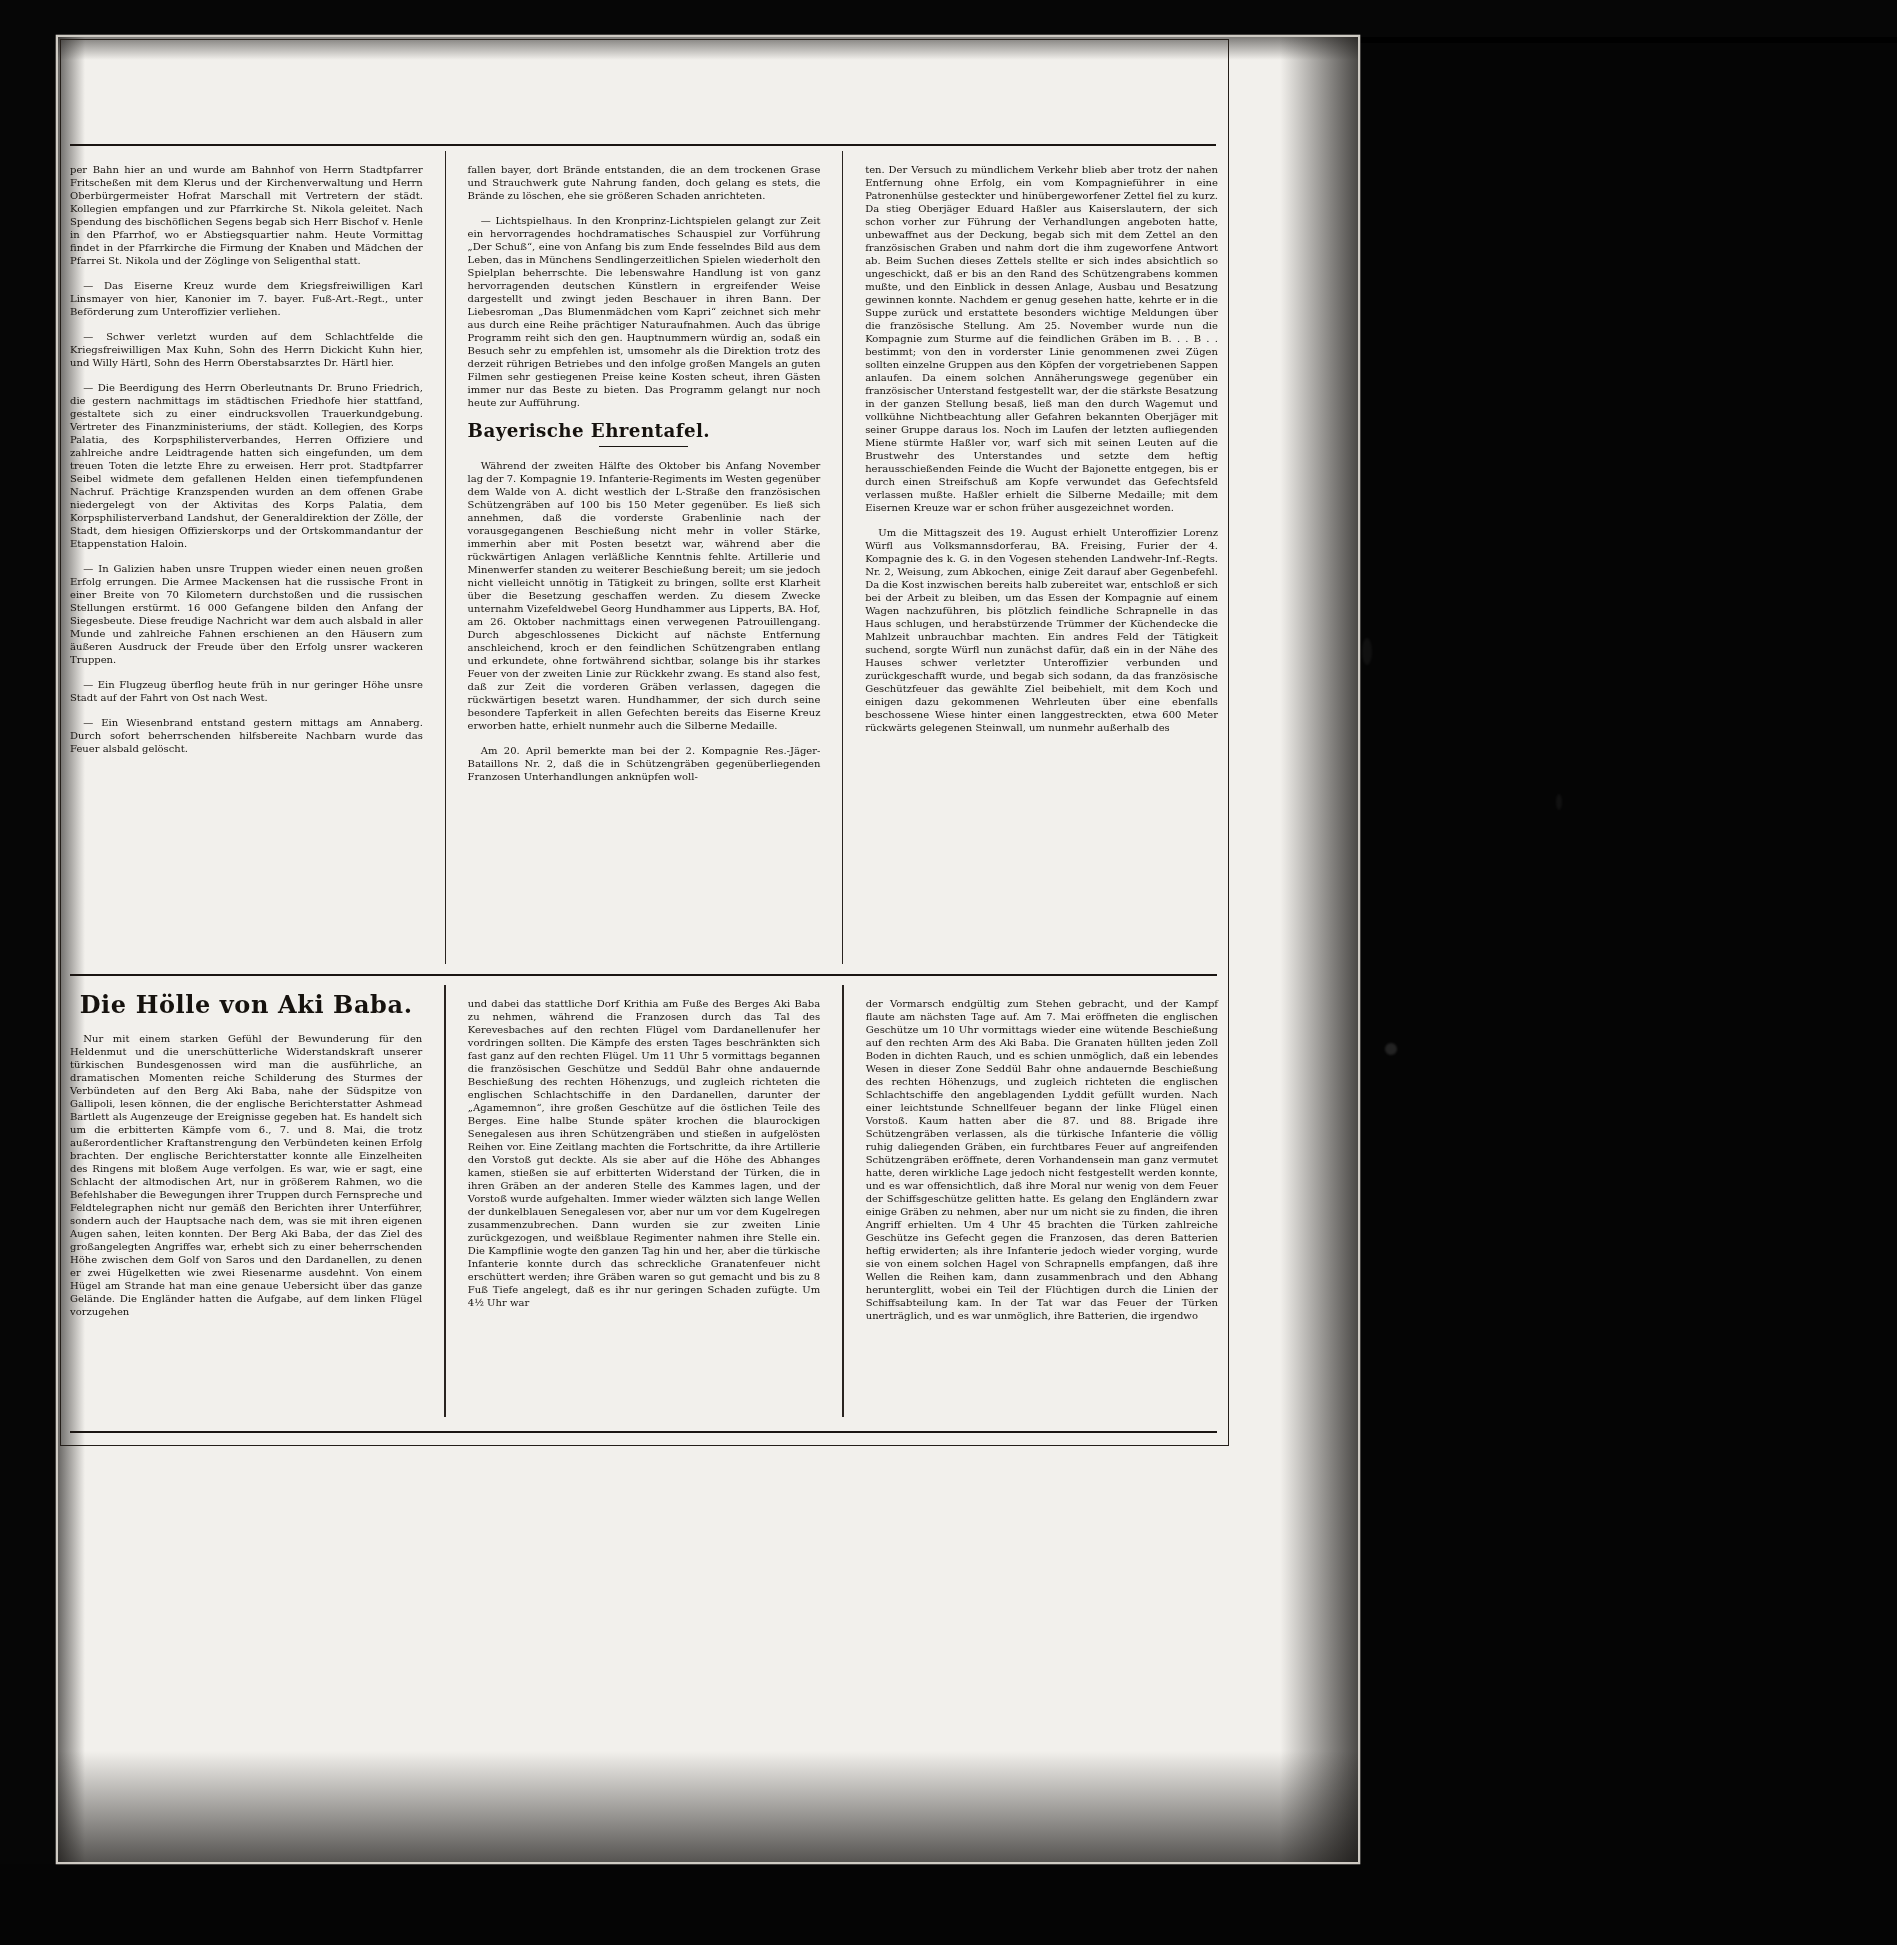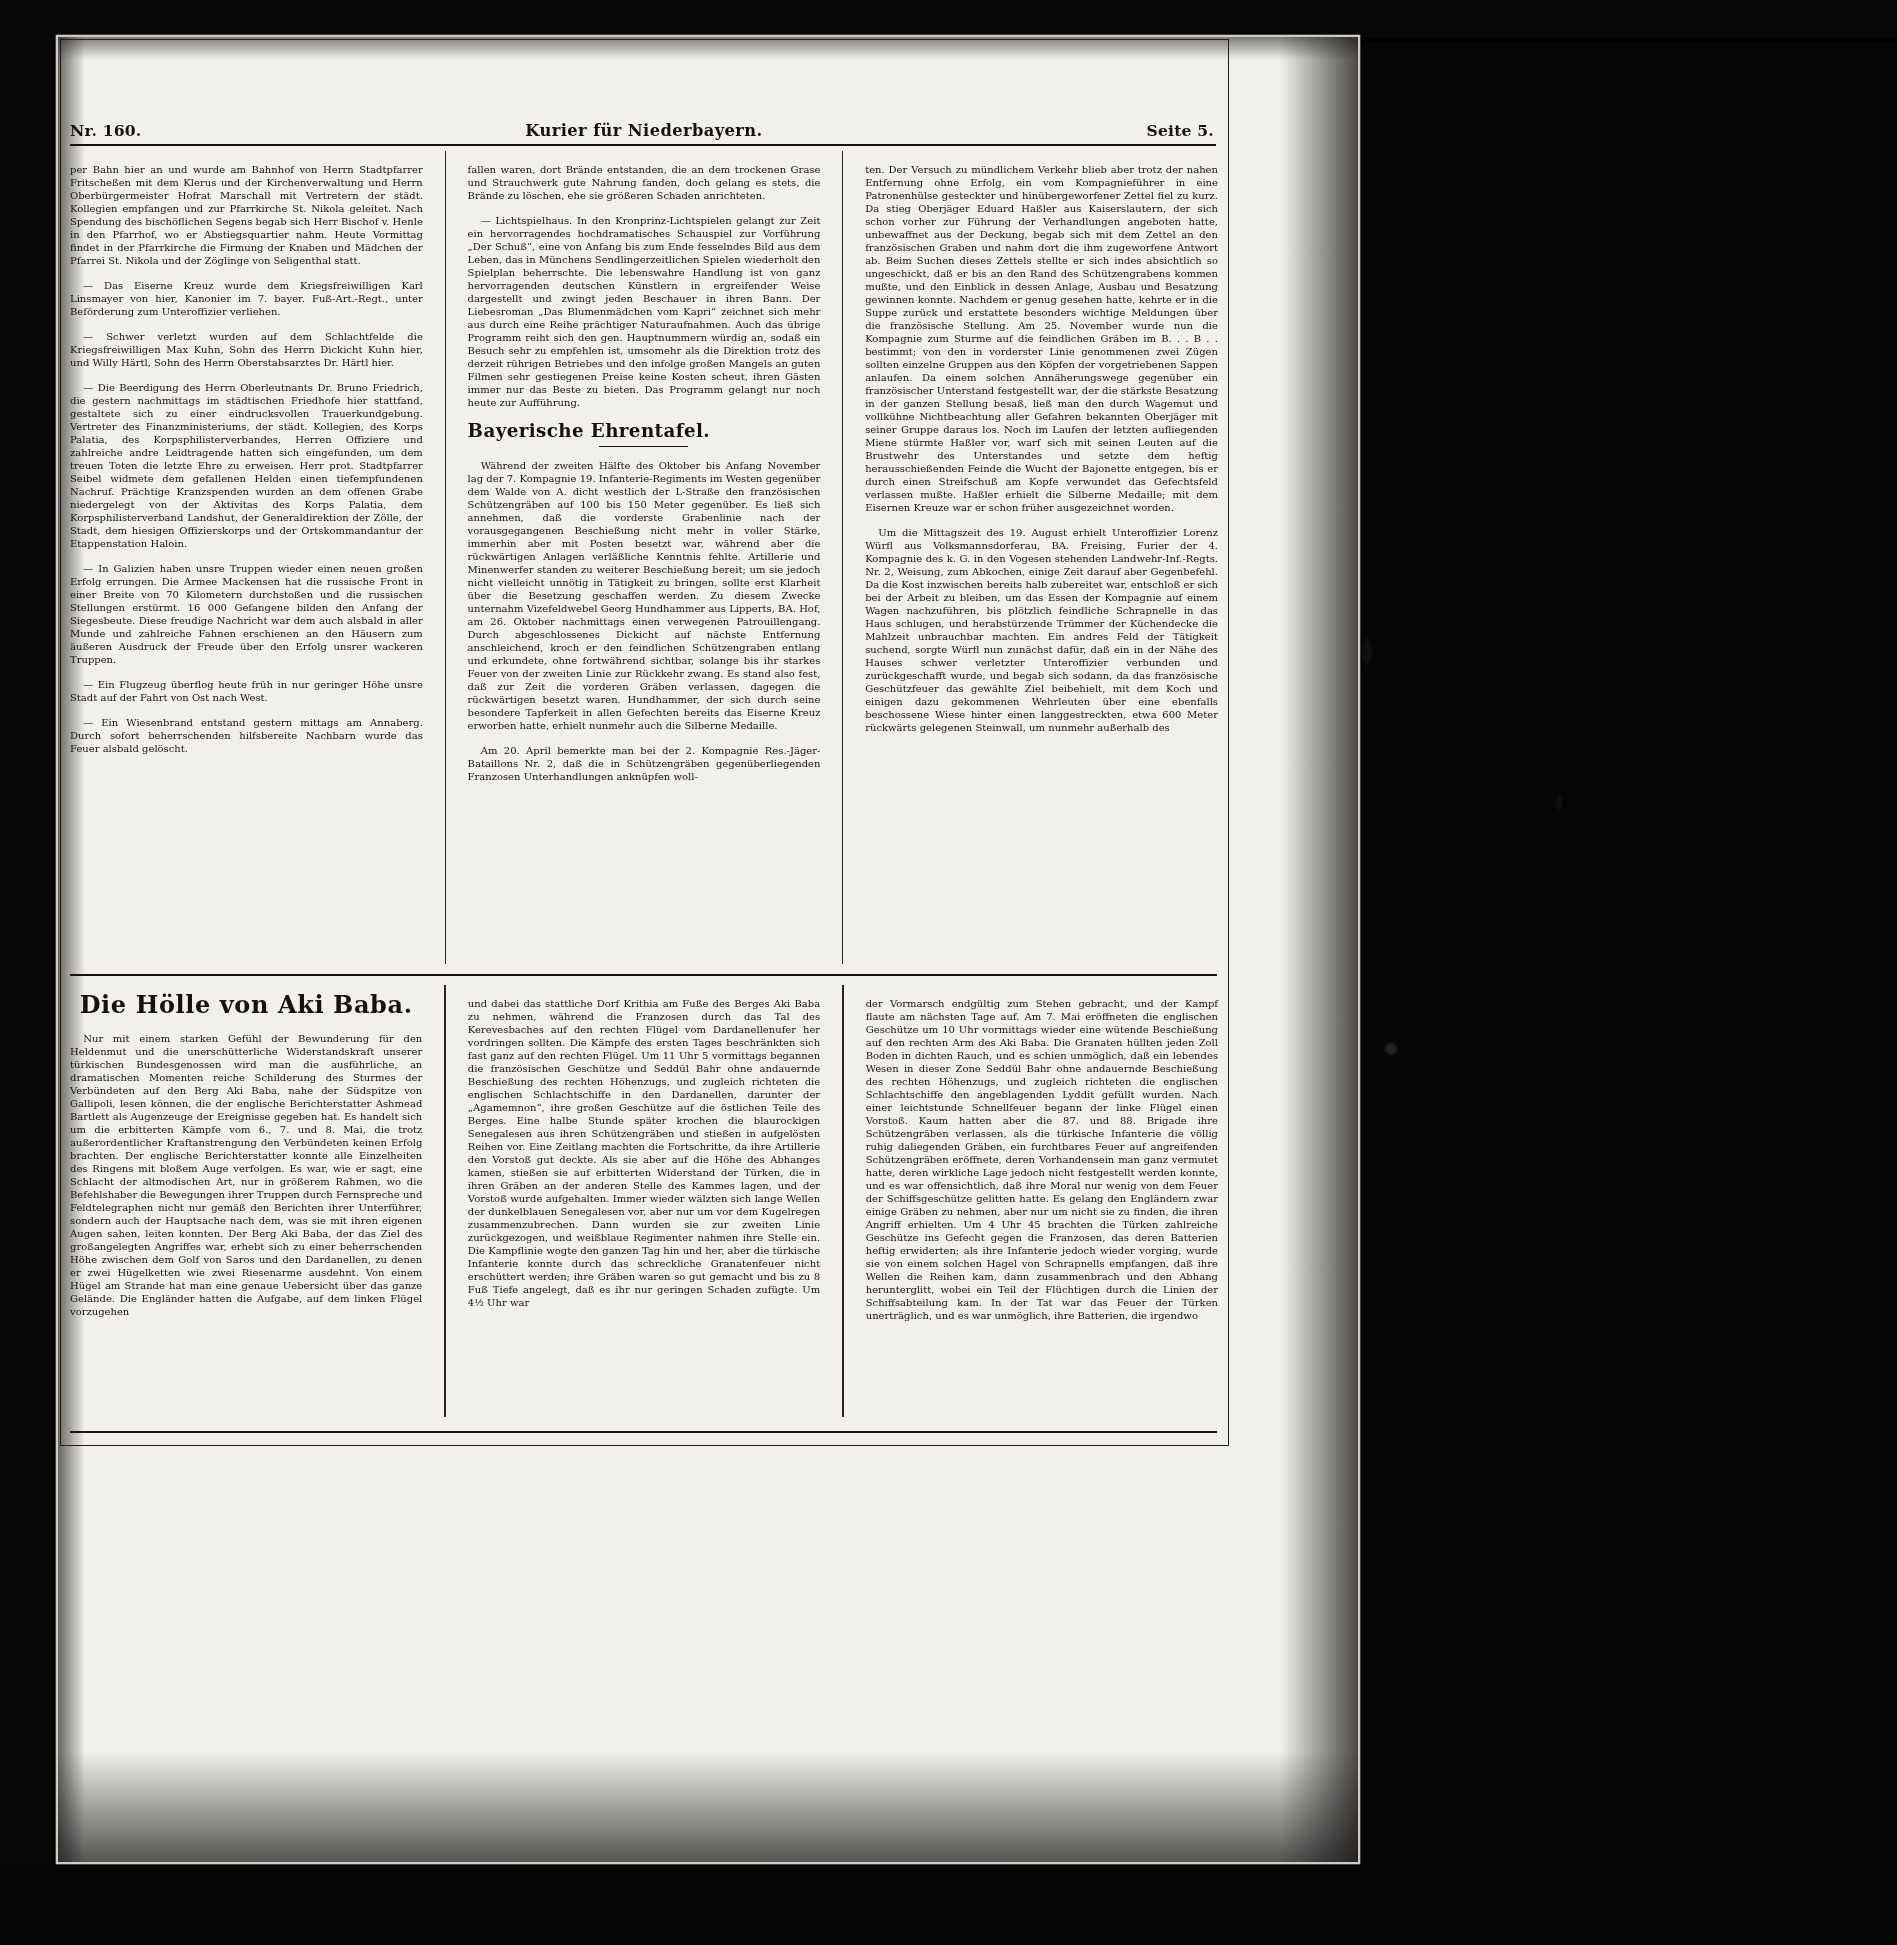--- a/index.html
+++ b/index.html
@@ -225,45 +225,40 @@
   <div class="blob" style="left:1556px; top:794px; width:6.2px; height:15.6px;"></div>
 
   <div id="page-sheet"></div>
   <div class="edge-shade" id="shade-left"></div>
   <div class="edge-shade" id="shade-top"></div>
   <div class="edge-shade" id="shade-right"></div>
   <div class="edge-shade" id="shade-bottom"></div>
 
   <div id="newspaper">
 
-    <div id="masthead">
-      <span class="mast-left">Nr. 160.</span>
-      <span class="mast-center">Kurier für Niederbayern.</span>
-      <span class="mast-right">Seite 5.</span>
-    </div>
     <div id="rule-top"></div>
 
     <div id="frame-outer"></div>
 
     <div id="top-block">
 
       <div class="col">
         <p class="cont">per Bahn hier an und wurde am Bahnhof von Herrn Stadtpfarrer Fritscheßen mit dem Klerus und der Kirchenverwaltung und Herrn Oberbürgermeister Hofrat Marschall mit Vertretern der städt. Kollegien empfangen und zur Pfarrkirche St. Nikola geleitet. Nach Spendung des bischöflichen Segens begab sich Herr Bischof v. Henle in den Pfarrhof, wo er Abstiegsquartier nahm. Heute Vormittag findet in der Pfarrkirche die Firmung der Knaben und Mädchen der Pfarrei St. Nikola und der Zöglinge von Seligenthal statt.</p>
         <p>— Das Eiserne Kreuz wurde dem Kriegsfreiwilligen Karl Linsmayer von hier, Kanonier im 7. bayer. Fuß-Art.-Regt., unter Beförderung zum Unteroffizier verliehen.</p>
         <p>— Schwer verletzt wurden auf dem Schlachtfelde die Kriegsfreiwilligen Max Kuhn, Sohn des Herrn Dickicht Kuhn hier, und Willy Härtl, Sohn des Herrn Oberstabsarztes Dr. Härtl hier.</p>
         <p>— Die Beerdigung des Herrn Oberleutnants Dr. Bruno Friedrich, die gestern nachmittags im städtischen Friedhofe hier stattfand, gestaltete sich zu einer eindrucksvollen Trauerkundgebung. Vertreter des Finanzministeriums, der städt. Kollegien, des Korps Palatia, des Korpsphilisterverbandes, Herren Offiziere und zahlreiche andre Leidtragende hatten sich eingefunden, um dem treuen Toten die letzte Ehre zu erweisen. Herr prot. Stadtpfarrer Seibel widmete dem gefallenen Helden einen tiefempfundenen Nachruf. Prächtige Kranzspenden wurden an dem offenen Grabe niedergelegt von der Aktivitas des Korps Palatia, dem Korpsphilisterverband Landshut, der Generaldirektion der Zölle, der Stadt, dem hiesigen Offizierskorps und der Ortskommandantur der Etappenstation Haloin.</p>
         <p>— In Galizien haben unsre Truppen wieder einen neuen großen Erfolg errungen. Die Armee Mackensen hat die russische Front in einer Breite von 70 Kilometern durchstoßen und die russischen Stellungen erstürmt. 16 000 Gefangene bilden den Anfang der Siegesbeute. Diese freudige Nachricht war dem auch alsbald in aller Munde und zahlreiche Fahnen erschienen an den Häusern zum äußeren Ausdruck der Freude über den Erfolg unsrer wackeren Truppen.</p>
         <p>— Ein Flugzeug überflog heute früh in nur geringer Höhe unsre Stadt auf der Fahrt von Ost nach West.</p>
         <p>— Ein Wiesenbrand entstand gestern mittags am Annaberg. Durch sofort beherrschenden hilfsbereite Nachbarn wurde das Feuer alsbald gelöscht.</p>
       </div>
 
       <div class="vrule"></div>
 
       <div class="col">
-        <p class="cont">fallen waren, dort Brände entstanden, die an dem trockenen Grase und Strauchwerk gute Nahrung fanden, doch gelang es stets, die Brände zu löschen, ehe sie größeren Schaden anrichteten.</p>
+        <p class="cont">fallen bayer, dort Brände entstanden, die an dem trockenen Grase und Strauchwerk gute Nahrung fanden, doch gelang es stets, die Brände zu löschen, ehe sie größeren Schaden anrichteten.</p>
         <p>— Lichtspielhaus. In den Kronprinz-Lichtspielen gelangt zur Zeit ein hervorragendes hochdramatisches Schauspiel zur Vorführung „Der Schuß“, eine von Anfang bis zum Ende fesselndes Bild aus dem Leben, das in Münchens Sendlingerzeitlichen Spielen wiederholt den Spielplan beherrschte. Die lebenswahre Handlung ist von ganz hervorragenden deutschen Künstlern in ergreifender Weise dargestellt und zwingt jeden Beschauer in ihren Bann. Der Liebesroman „Das Blumenmädchen vom Kapri“ zeichnet sich mehr aus durch eine Reihe prächtiger Naturaufnahmen. Auch das übrige Programm reiht sich den gen. Hauptnummern würdig an, sodaß ein Besuch sehr zu empfehlen ist, umsomehr als die Direktion trotz des derzeit rührigen Betriebes und den infolge großen Mangels an guten Filmen sehr gestiegenen Preise keine Kosten scheut, ihren Gästen immer nur das Beste zu bieten. Das Programm gelangt nur noch heute zur Aufführung.</p>
         <div class="col-head">Bayerische Ehrentafel.</div>
         <div class="head-rule"></div>
         <p>Während der zweiten Hälfte des Oktober bis Anfang November lag der 7. Kompagnie 19. Infanterie-Regiments im Westen gegenüber dem Walde von A. dicht westlich der L-Straße den französischen Schützengräben auf 100 bis 150 Meter gegenüber. Es ließ sich annehmen, daß die vorderste Grabenlinie nach der vorausgegangenen Beschießung nicht mehr in voller Stärke, immerhin aber mit Posten besetzt war, während aber die rückwärtigen Anlagen verläßliche Kenntnis fehlte. Artillerie und Minenwerfer standen zu weiterer Beschießung bereit; um sie jedoch nicht vielleicht unnötig in Tätigkeit zu bringen, sollte erst Klarheit über die Besetzung geschaffen werden. Zu diesem Zwecke unternahm Vizefeldwebel Georg Hundhammer aus Lipperts, BA. Hof, am 26. Oktober nachmittags einen verwegenen Patrouillengang. Durch abgeschlossenes Dickicht auf nächste Entfernung anschleichend, kroch er den feindlichen Schützengraben entlang und erkundete, ohne fortwährend sichtbar, solange bis ihr starkes Feuer von der zweiten Linie zur Rückkehr zwang. Es stand also fest, daß zur Zeit die vorderen Gräben verlassen, dagegen die rückwärtigen besetzt waren. Hundhammer, der sich durch seine besondere Tapferkeit in allen Gefechten bereits das Eiserne Kreuz erworben hatte, erhielt nunmehr auch die Silberne Medaille.</p>
         <p>Am 20. April bemerkte man bei der 2. Kompagnie Res.-Jäger-Bataillons Nr. 2, daß die in Schützengräben gegenüberliegenden Franzosen Unterhandlungen anknüpfen woll-</p>
       </div>
 
       <div class="vrule"></div>
 
       <div class="col">

